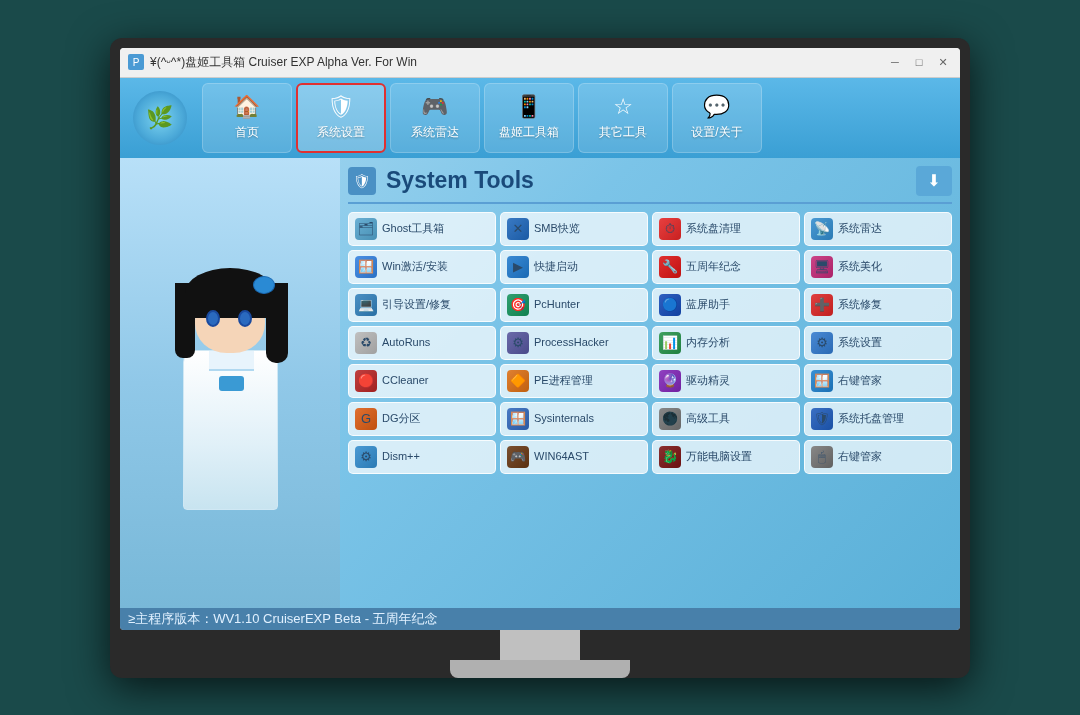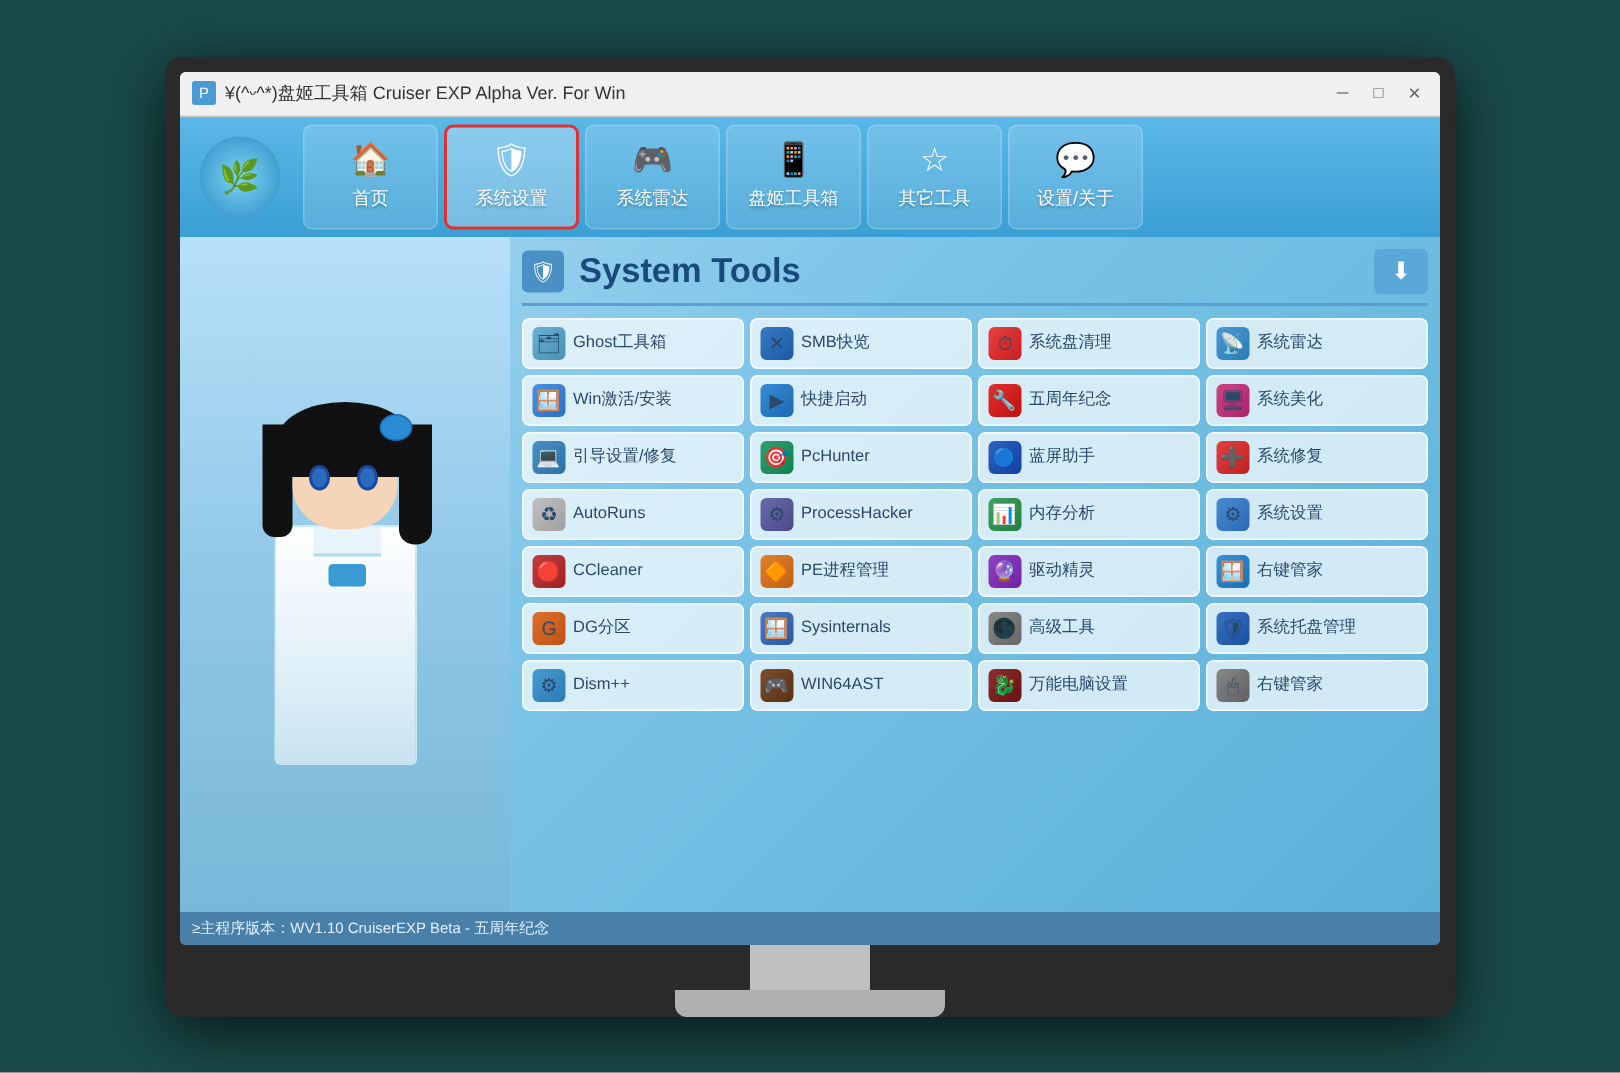--- a/index.html
+++ b/index.html
@@ -275,21 +275,21 @@
       line-height: 1.2;
     }
 
     
     .statusbar {
       height: 22px;
       background: rgba(0,80,140,0.7);
       display: flex;
       align-items: center;
       padding: 0 8px;
-      font-size: 10px;
+      font-size: 13px;
       color: #e0f0ff;
       flex-shrink: 0;
     }
 
     
     .ic-ghost { background: linear-gradient(135deg, #6ab0d4, #4890b4); }
     .ic-smb { background: linear-gradient(135deg, #3a7ac4, #1a5aa4); }
     .ic-timer { background: linear-gradient(135deg, #e84040, #c82020); }
     .ic-radar { background: linear-gradient(135deg, #4a9ad4, #2a7ab4); }
     .ic-win { background: linear-gradient(135deg, #4a90e4, #2a70c4); }

